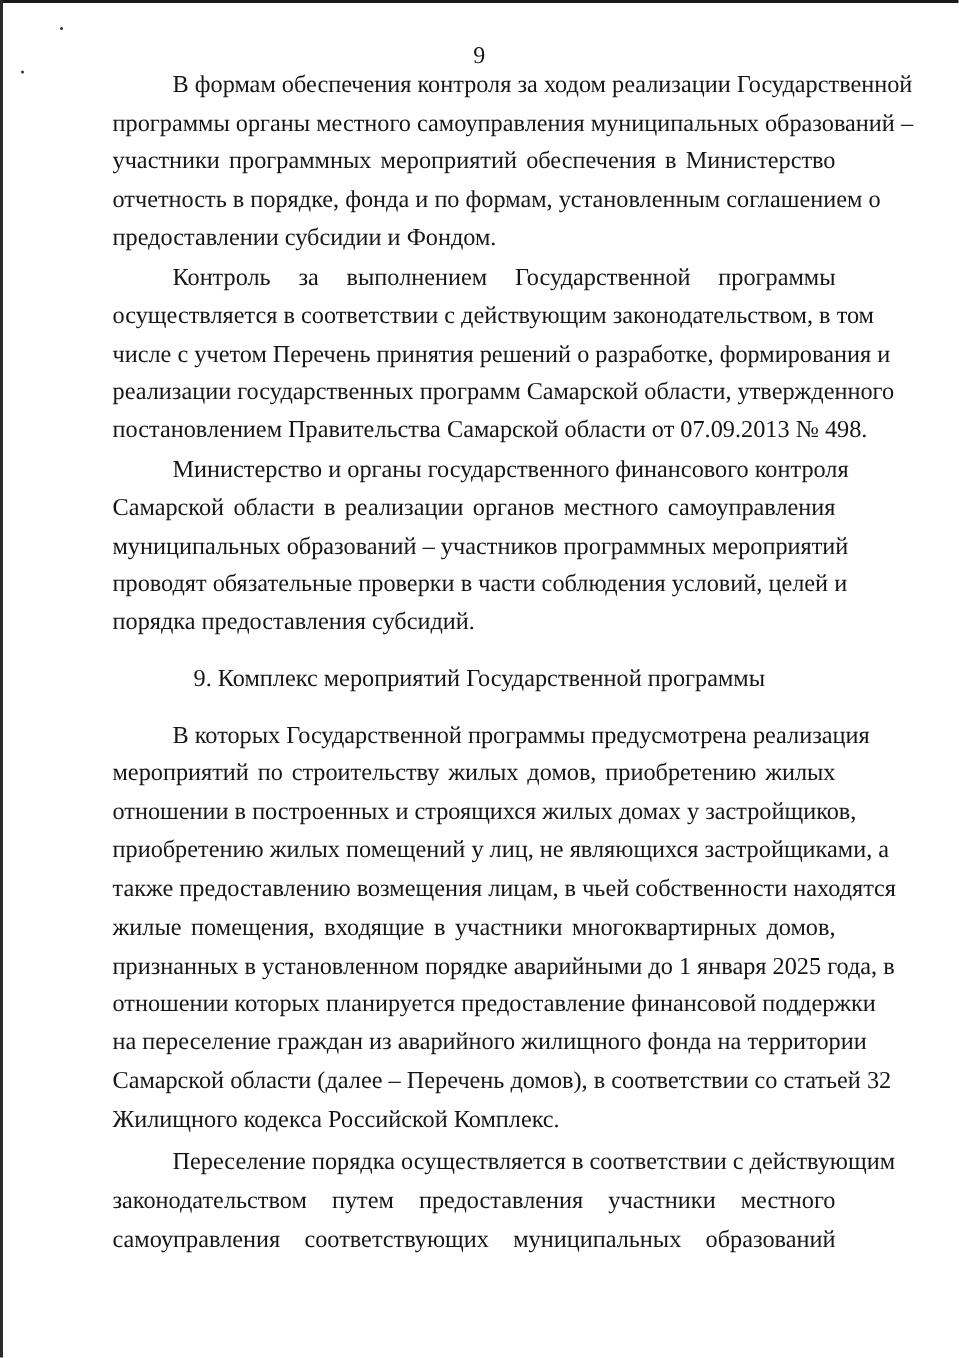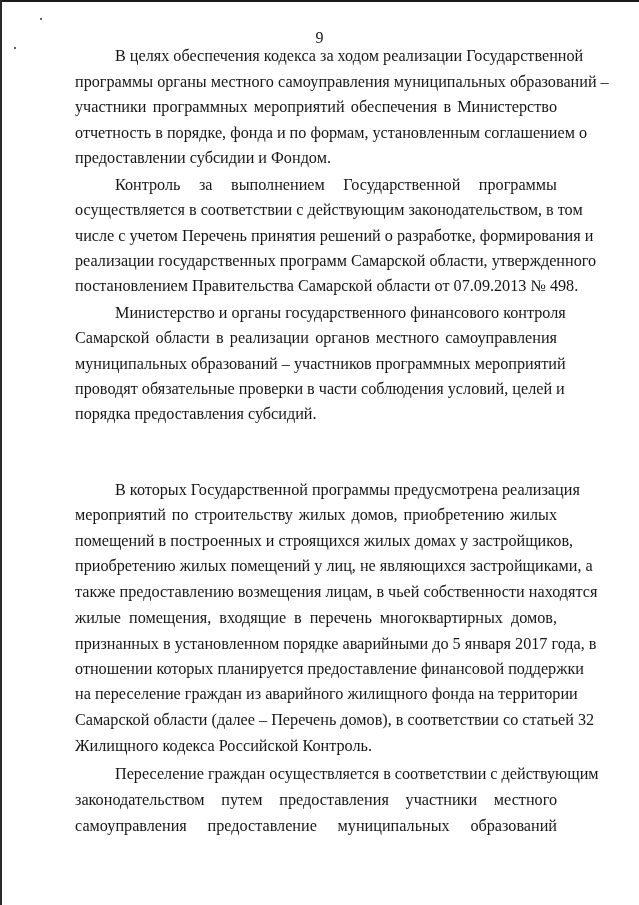--- a/index.html
+++ b/index.html
@@ -34,21 +34,21 @@
 
 <div class="page">
   <div class="scan-top"></div>
   <div class="scan-left"></div>
   <div class="speck" style="left:40px;top:18px;"></div>
   <div class="speck" style="left:14px;top:47px;"></div>
 
   <div class="page-number">9</div>
 
   <div>
-    <div class="line indent" style="top:46px">В целях обеспечения кодекса за ходом реализации Государственной</div>
+    <div class="line indent" style="top:46px">В формам обеспечения контроля за ходом реализации Государственной</div>
     <div class="line" style="top:72px">программы органы местного самоуправления муниципальных образований –</div>
     <div class="line" style="top:97px">участники программных мероприятий обеспечения в Министерство</div>
     <div class="line" style="top:123px">отчетность в порядке, фонда и по формам, установленным соглашением о</div>
     <div class="line last" style="top:148px">предоставлении субсидии и Фондом.</div>
   </div>
 
   <div>
     <div class="line indent" style="top:175px">Контроль за выполнением Государственной программы</div>
     <div class="line" style="top:200px">осуществляется в соответствии с действующим законодательством, в том</div>
     <div class="line" style="top:226px">числе с учетом Перечень принятия решений о разработке, формирования и</div>
@@ -57,33 +57,34 @@
   </div>
 
   <div>
     <div class="line indent" style="top:303px">Министерство и органы государственного финансового контроля</div>
     <div class="line" style="top:328px">Самарской области в реализации органов местного самоуправления</div>
     <div class="line" style="top:354px">муниципальных образований – участников программных мероприятий</div>
     <div class="line" style="top:379px">проводят обязательные проверки в части соблюдения условий, целей и</div>
     <div class="line last" style="top:404px">порядка предоставления субсидий.</div>
   </div>
 
+  <div class="heading" style="top:442px">9. Комплекс мероприятий Государственной программы</div>
 
   <div>
     <div class="line indent" style="top:480px">В которых Государственной программы предусмотрена реализация</div>
     <div class="line" style="top:505px">мероприятий по строительству жилых домов, приобретению жилых</div>
-    <div class="line" style="top:531px">помещений в построенных и строящихся жилых домах у застройщиков,</div>
+    <div class="line" style="top:531px">отношении в построенных и строящихся жилых домах у застройщиков,</div>
     <div class="line" style="top:556px">приобретению жилых помещений у лиц, не являющихся застройщиками, а</div>
     <div class="line" style="top:582px">также предоставлению возмещения лицам, в чьей собственности находятся</div>
-    <div class="line" style="top:608px">жилые помещения, входящие в перечень многоквартирных домов,</div>
-    <div class="line" style="top:634px">признанных в установленном порядке аварийными до 5 января 2017 года, в</div>
+    <div class="line" style="top:608px">жилые помещения, входящие в участники многоквартирных домов,</div>
+    <div class="line" style="top:634px">признанных в установленном порядке аварийными до 1 января 2025 года, в</div>
     <div class="line" style="top:659px">отношении которых планируется предоставление финансовой поддержки</div>
     <div class="line" style="top:684px">на переселение граждан из аварийного жилищного фонда на территории</div>
     <div class="line" style="top:710px">Самарской области (далее – Перечень домов), в соответствии со статьей 32</div>
-    <div class="line last" style="top:736px">Жилищного кодекса Российской Контроль.</div>
+    <div class="line last" style="top:736px">Жилищного кодекса Российской Комплекс.</div>
   </div>
 
   <div>
-    <div class="line indent" style="top:764px">Переселение граждан осуществляется в соответствии с действующим</div>
+    <div class="line indent" style="top:764px">Переселение порядка осуществляется в соответствии с действующим</div>
     <div class="line" style="top:790px">законодательством путем предоставления участники местного</div>
-    <div class="line" style="top:816px">самоуправления предоставление муниципальных образований</div>
+    <div class="line" style="top:816px">самоуправления соответствующих муниципальных образований</div>
   </div>
 </div>
 
 </body></html>

